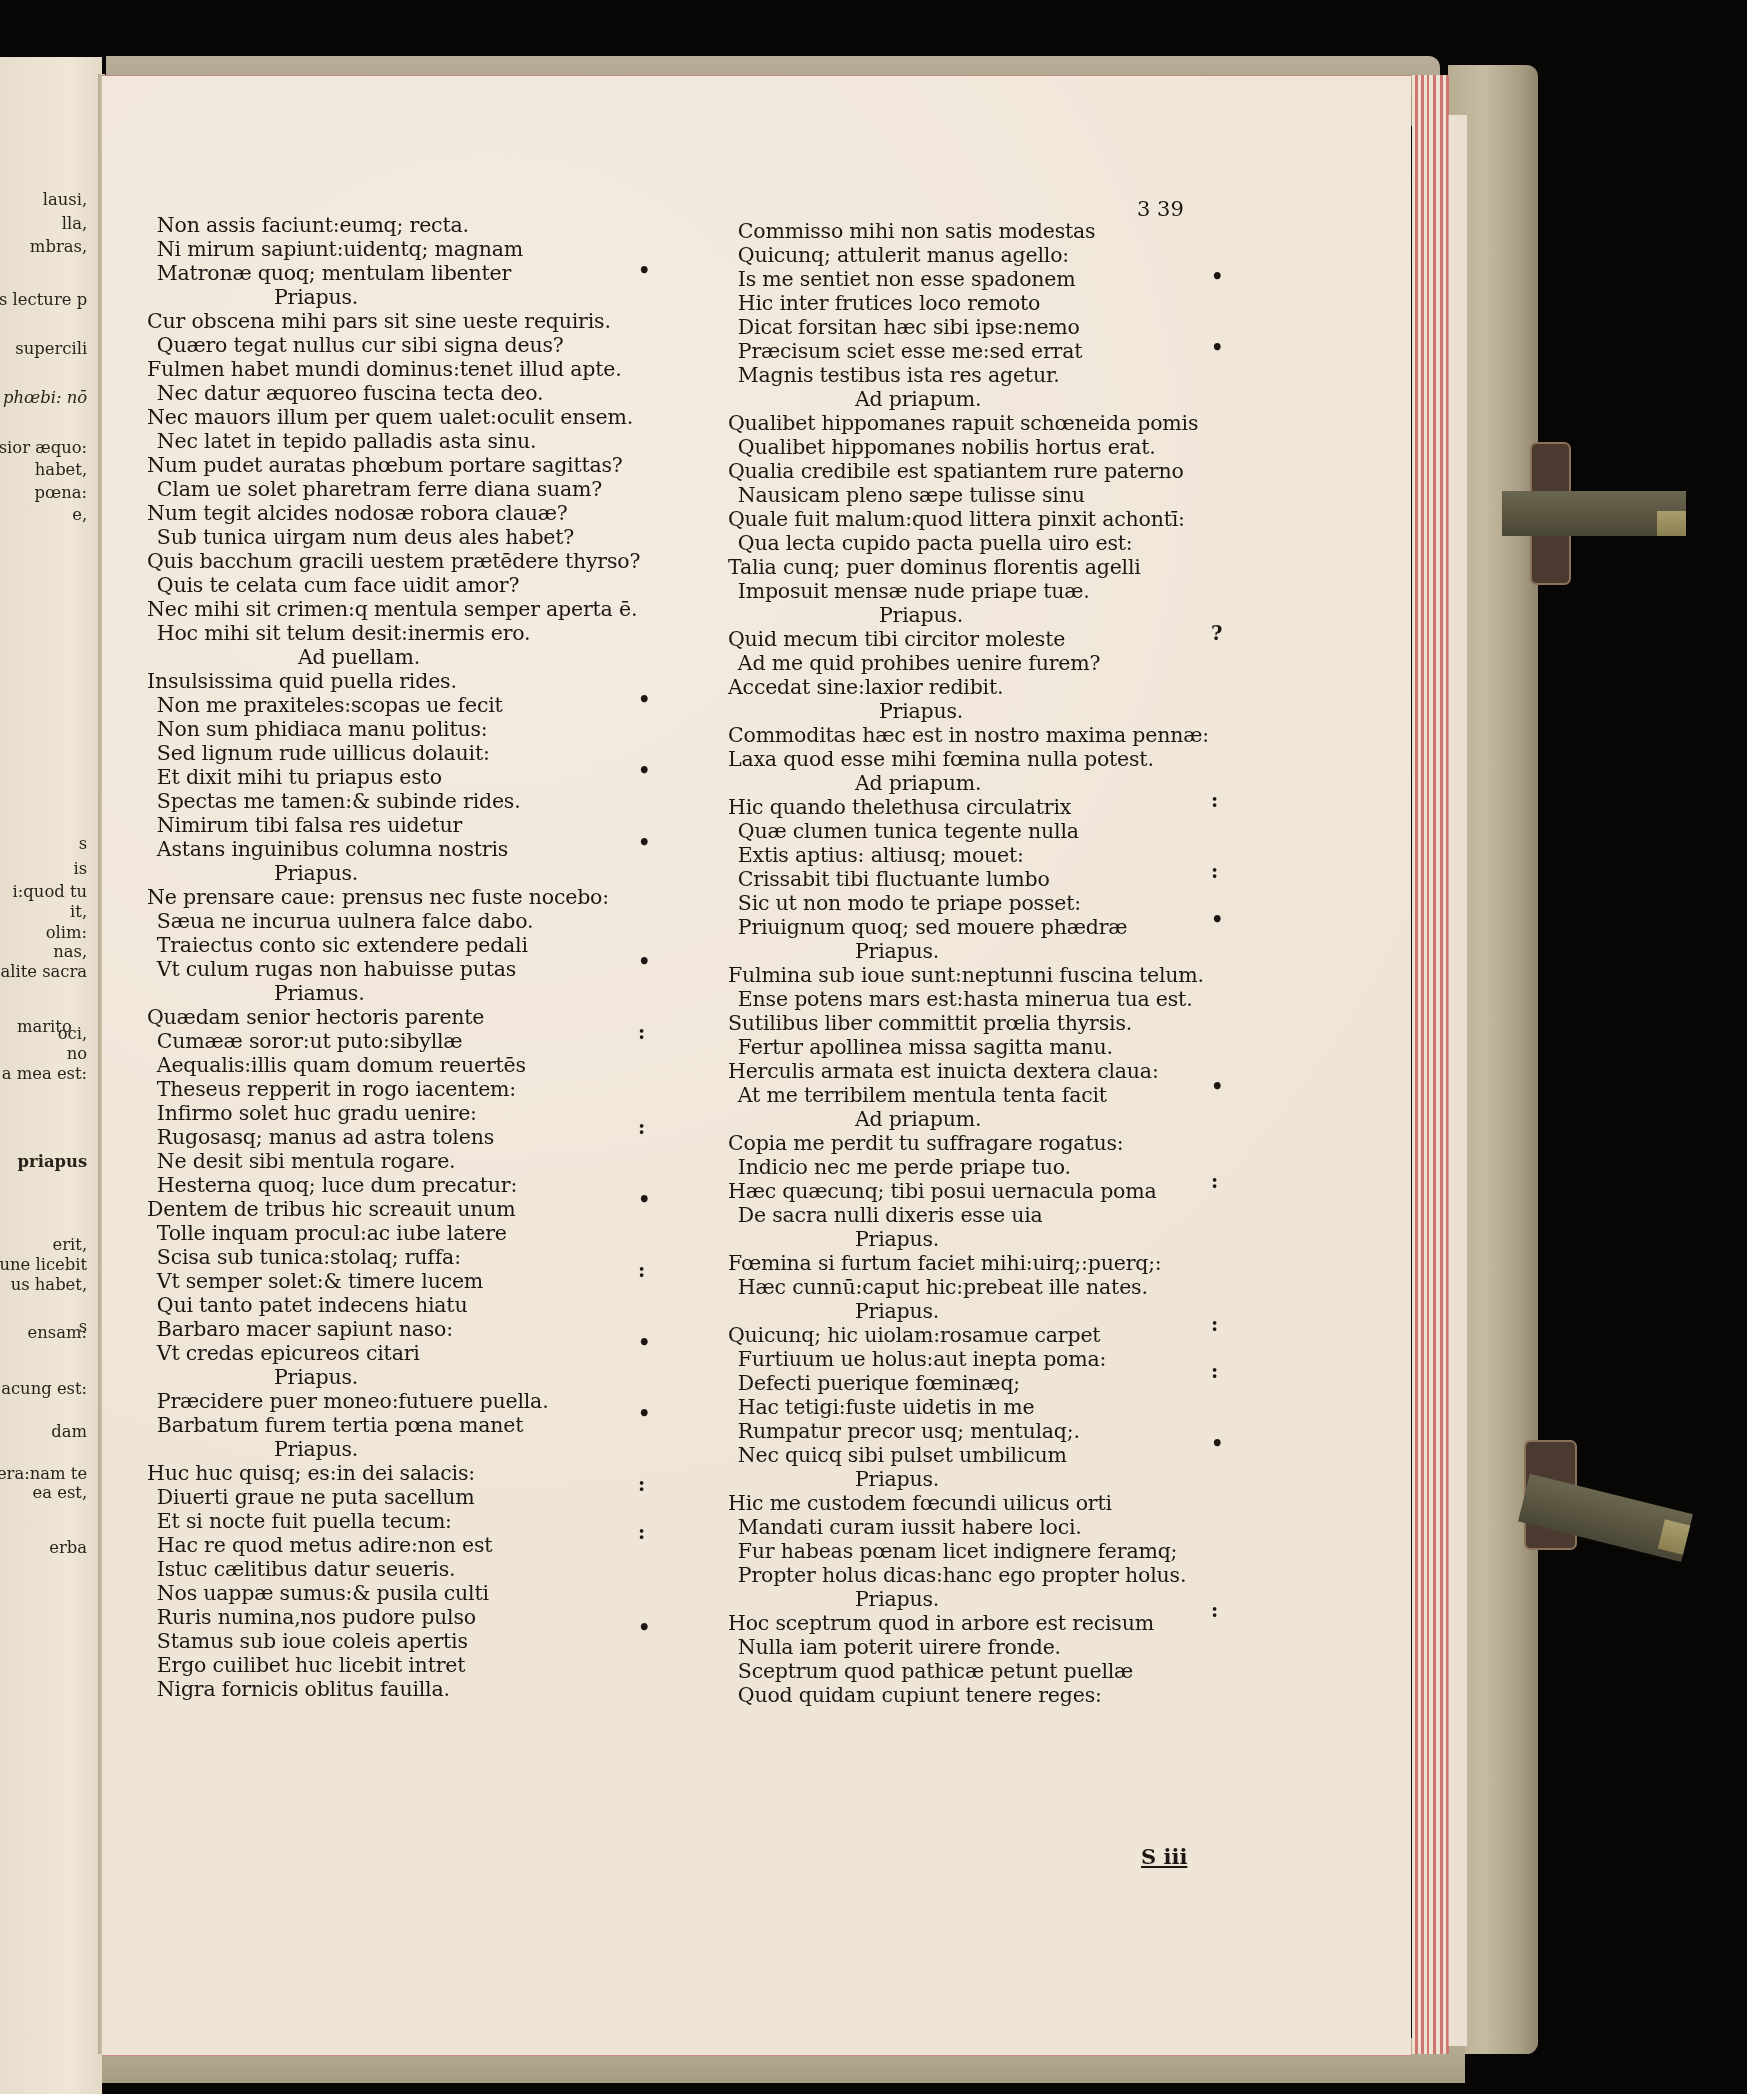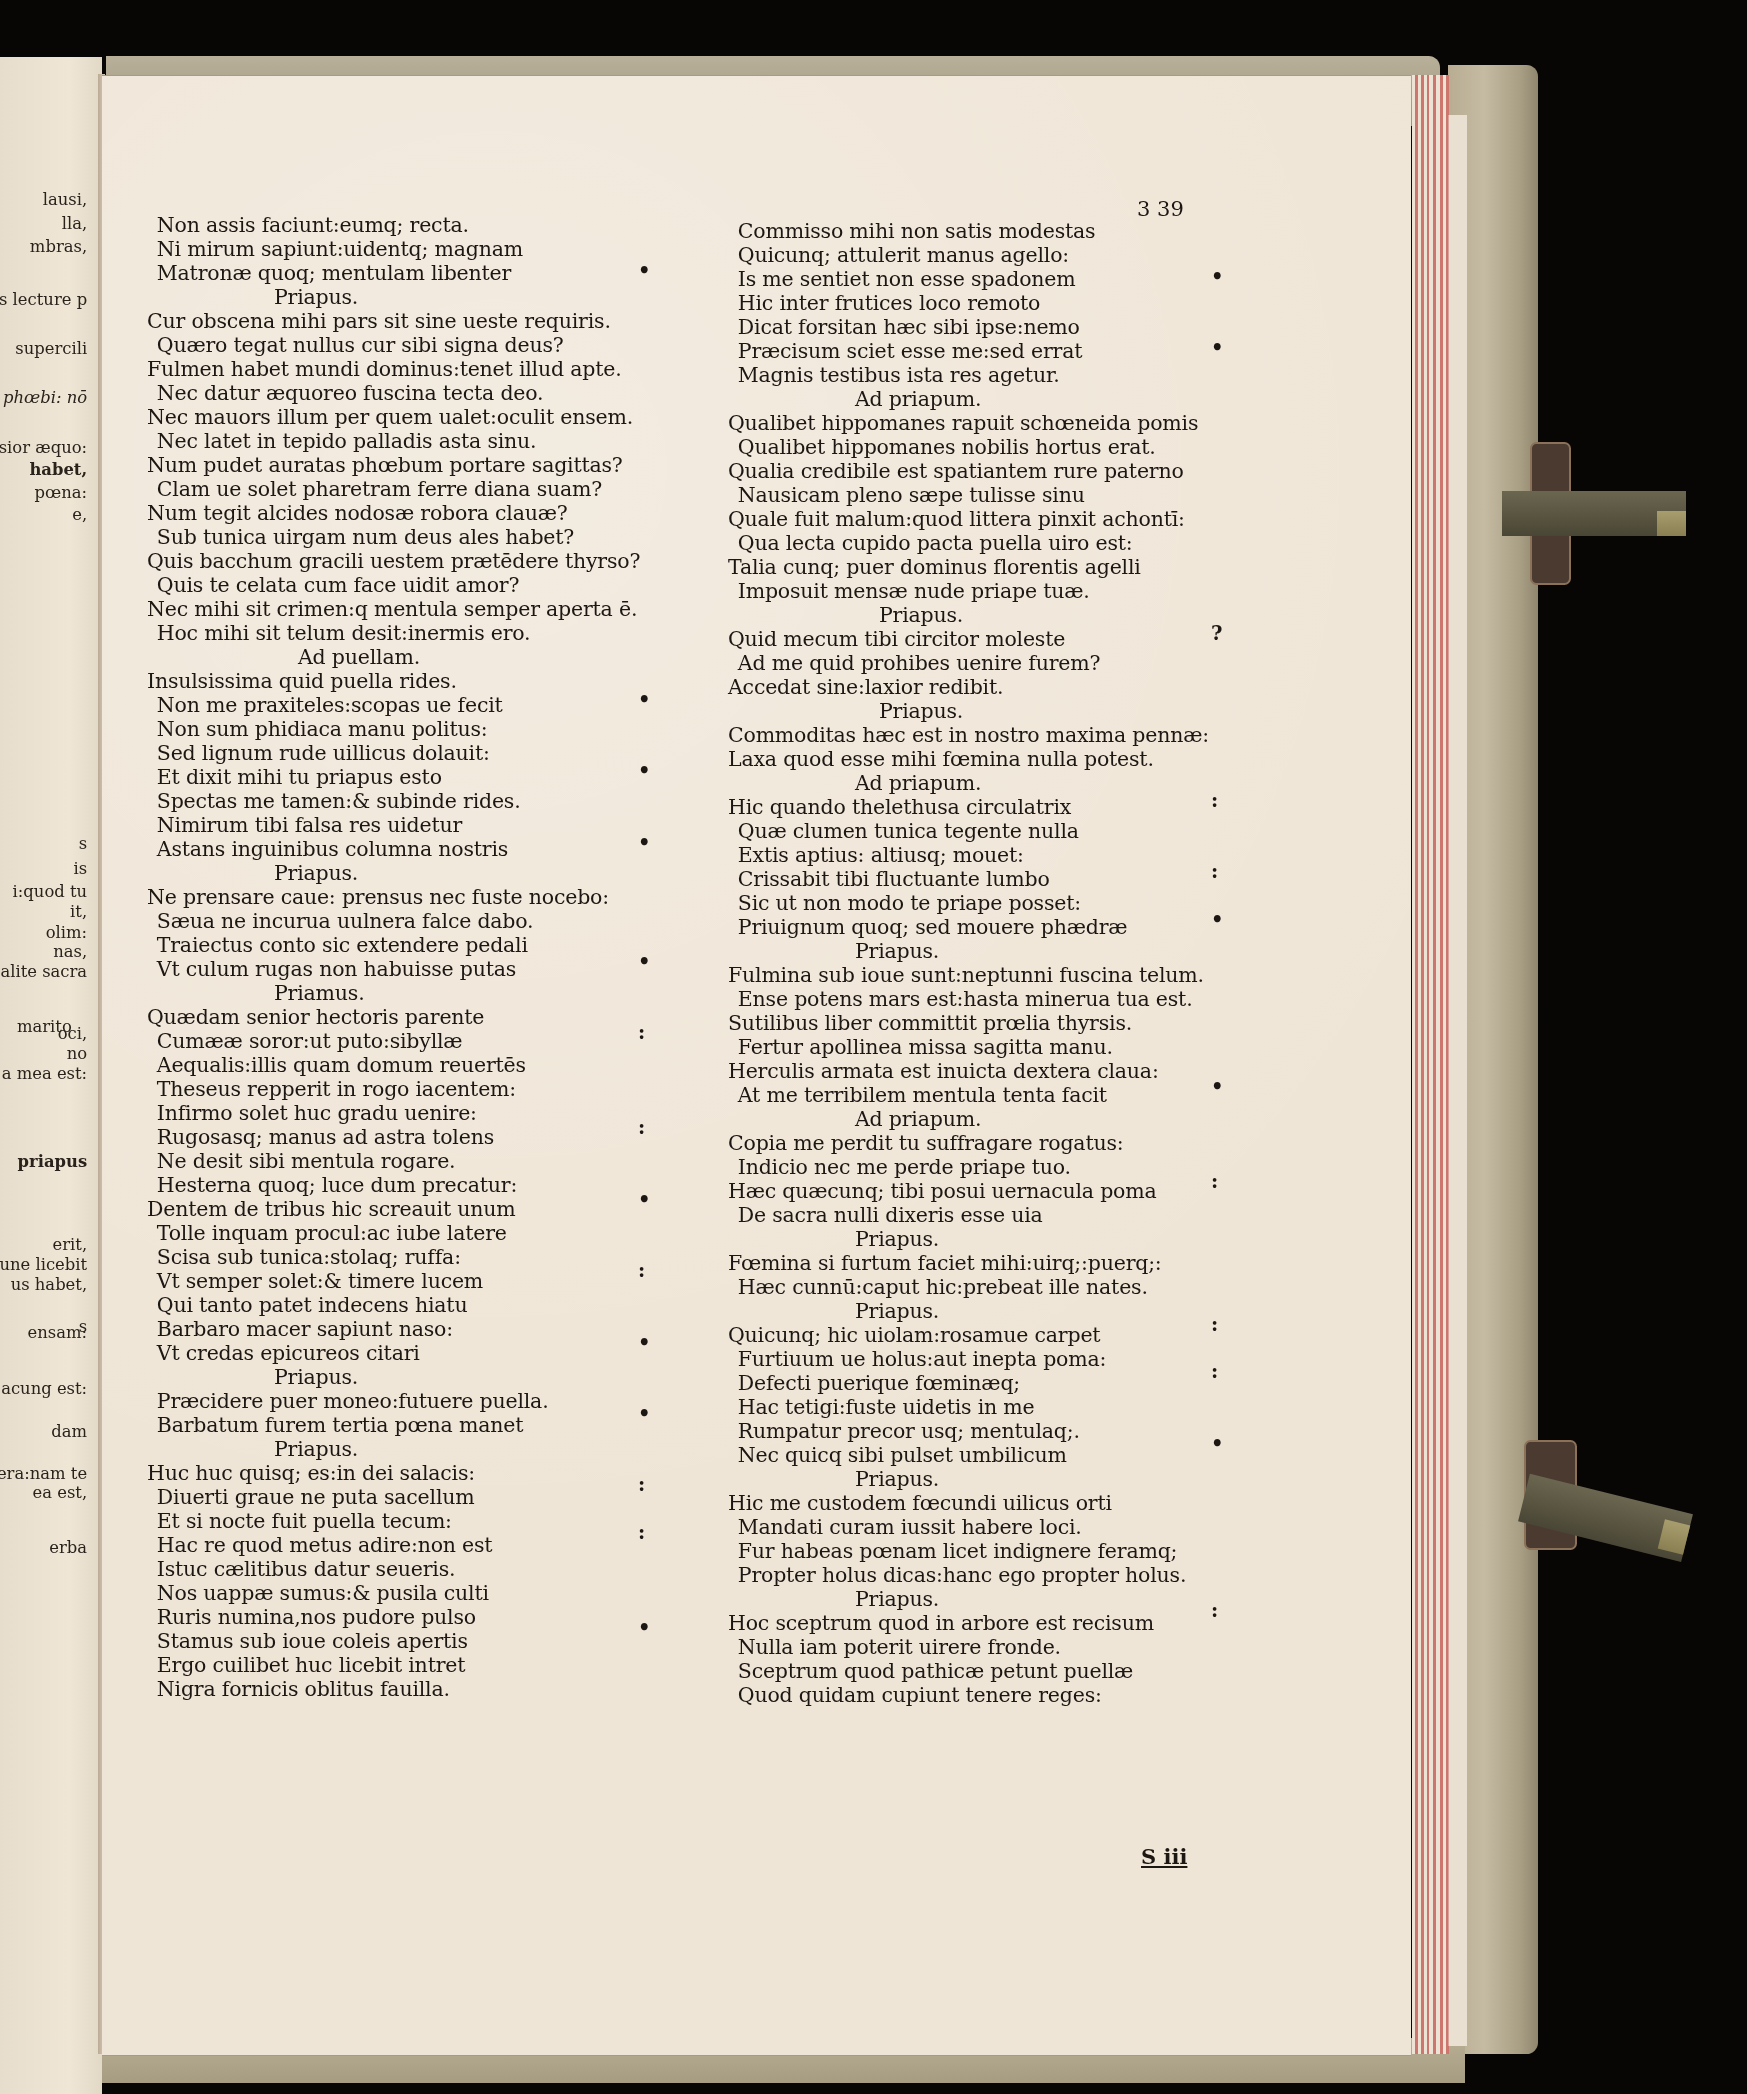--- a/index.html
+++ b/index.html
@@ -47,21 +47,21 @@
 
 <div id="left-page" class="abs">
   <div id="left-frag-lines">
       <div class="left-frag" style="top: 133px; right: 14.7px;">lausi,</div>
       <div class="left-frag" style="top: 157px; right: 14.7px;">lla,</div>
       <div class="left-frag" style="top: 180px; right: 14.7px;">mbras,</div>
       <div class="left-frag" style="top: 233px; right: 14.7px;">s lecture p</div>
       <div class="left-frag" style="top: 282px; right: 14.7px;">supercili</div>
       <div class="left-frag" style="top: 331px; right: 14.7px; font-style: italic;">phœbi: nō</div>
       <div class="left-frag" style="top: 381px; right: 14.7px;">sior æquo:</div>
-      <div class="left-frag" style="top: 403px; right: 14.7px; font-weight: bold;">habet,</div>
+      <div class="left-frag" style="top: 403px; right: 14.7px;">habet,</div>
       <div class="left-frag" style="top: 426px; right: 14.7px;">pœna:</div>
       <div class="left-frag" style="top: 448px; right: 14.7px;">e,</div>
       <div class="left-frag" style="top: 777px; right: 14.7px;">s</div>
       <div class="left-frag" style="top: 802px; right: 14.7px;">is</div>
       <div class="left-frag" style="top: 825px; right: 14.7px;">i:quod tu</div>
       <div class="left-frag" style="top: 845px; right: 14.7px;">it,</div>
       <div class="left-frag" style="top: 866px; right: 14.7px;">olim:</div>
       <div class="left-frag" style="top: 885px; right: 14.7px;">nas,</div>
       <div class="left-frag" style="top: 905px; right: 14.7px;">alite sacra</div>
       <div class="left-frag" style="top: 947px; right: 30px; margin-top: 13px;">marito</div>

